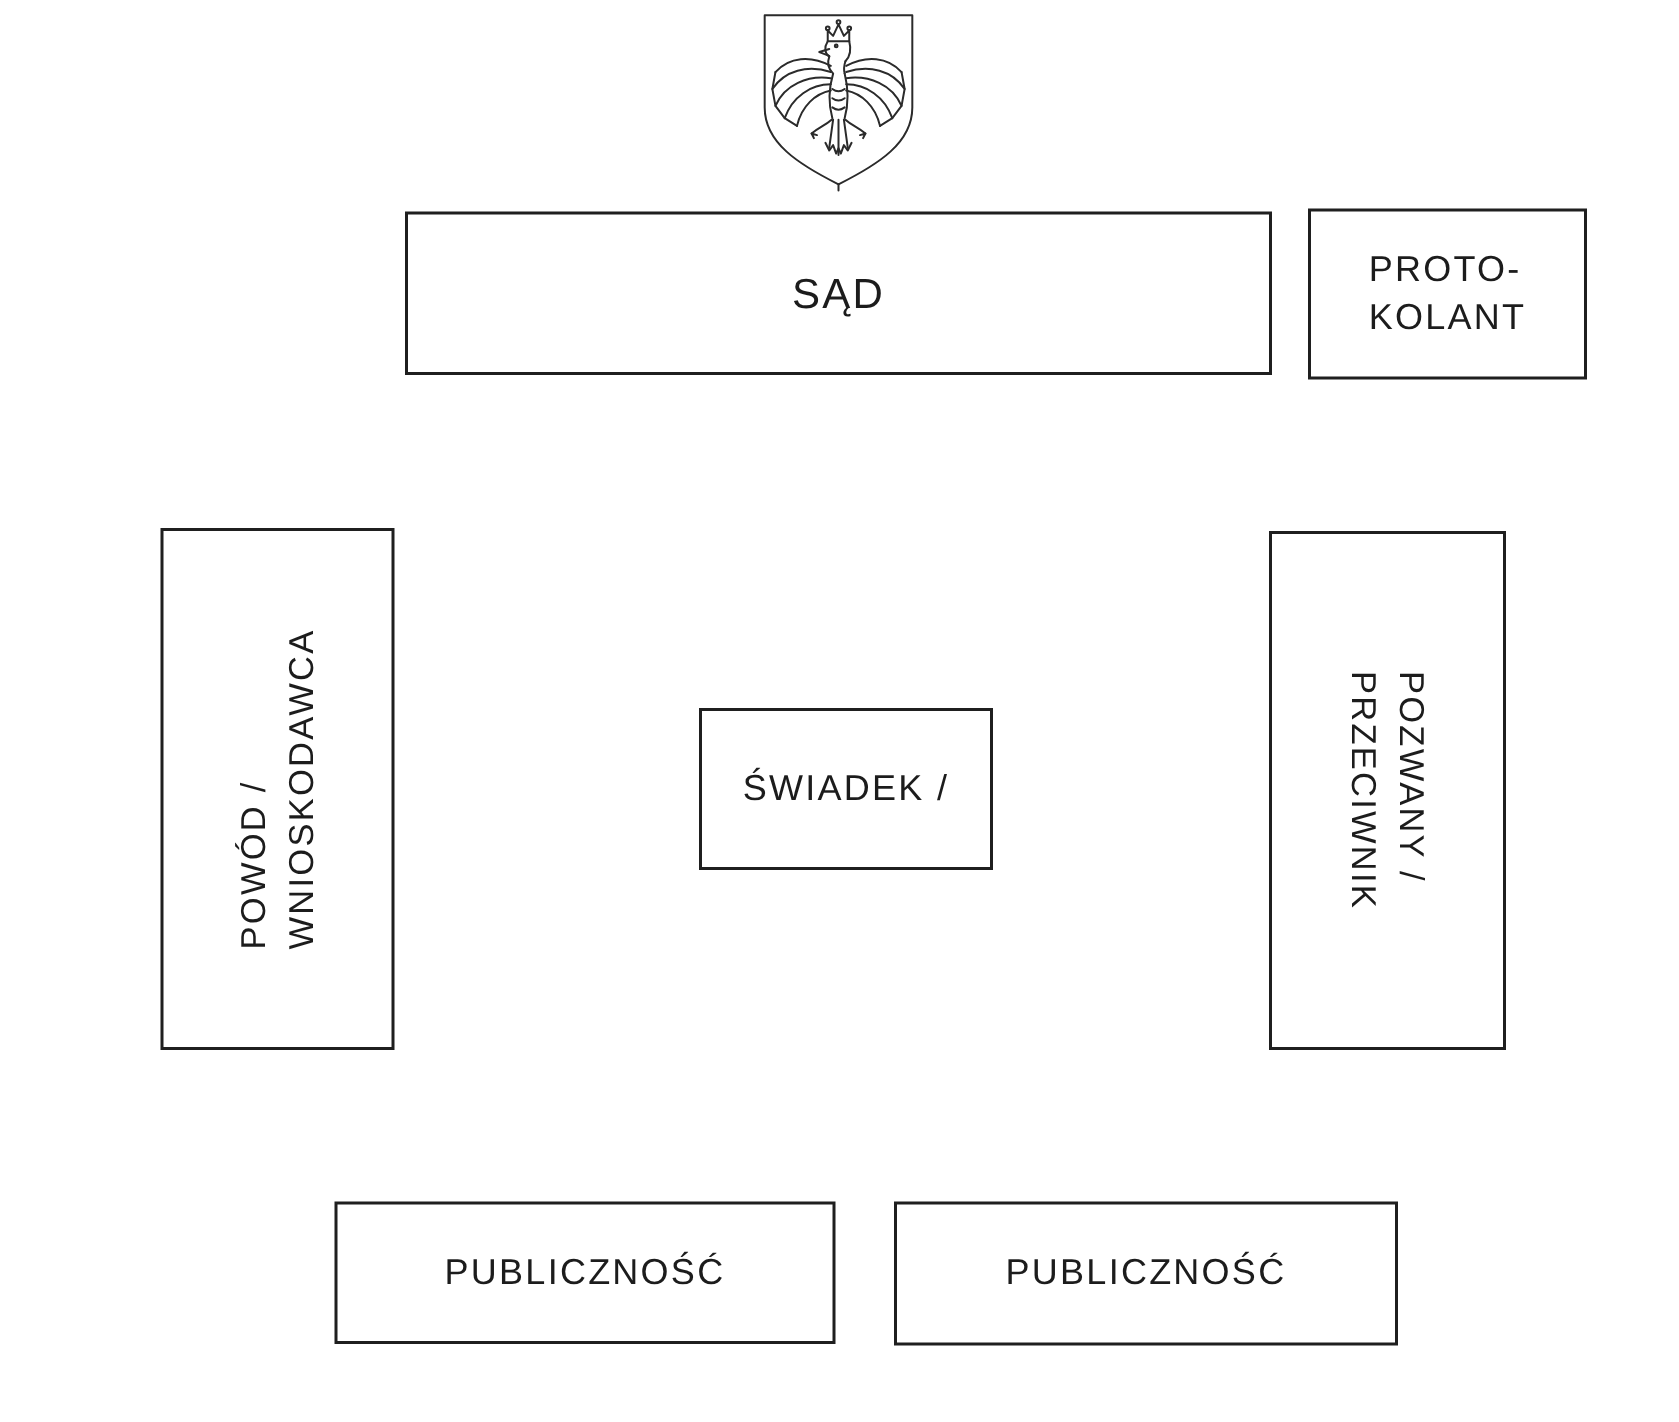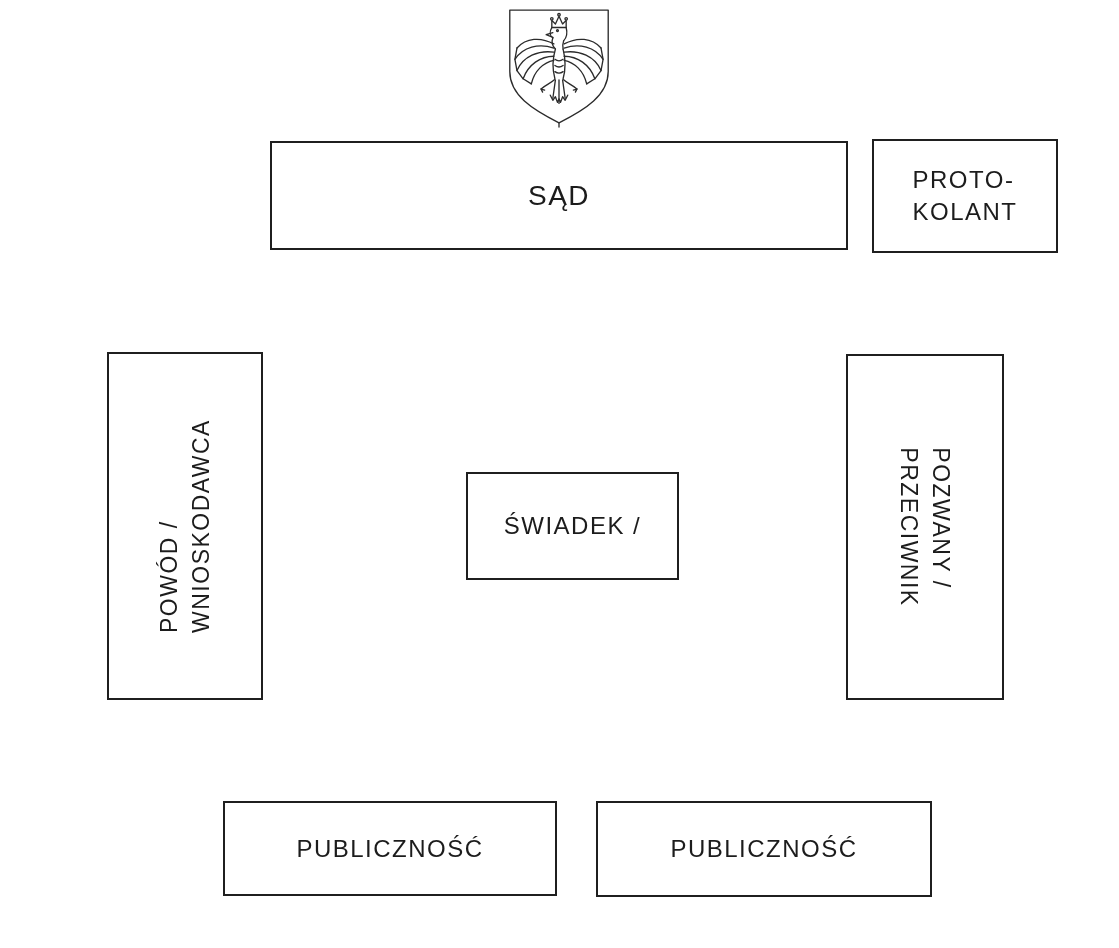--- a/index.html
+++ b/index.html
@@ -37,21 +37,21 @@
     position: absolute;
     top: 50%; left: 50%;
     white-space: nowrap;
     text-align: left;
     line-height: 1.4;
   }
   .rot-ccw { transform: translate(-50%, -50%) rotate(-90deg); }
   .rot-cw  { transform: translate(-50%, -50%) rotate(90deg); }
 
   
-  .witness-box { left: 466px; top: 472px; width: 213px; height: 108px; font-size: 24px; }
+  .witness-box { left: 466px; top: 472px; width: 196px; height: 108px; font-size: 24px; }
   .witness-box .two-line { text-align: left; line-height: 1.4; }
 
   
   .audience-left-box  { left: 223px; top: 801px; width: 334px; height: 95px; font-size: 24px; }
   .audience-right-box { left: 596px; top: 801px; width: 336px; height: 96px; font-size: 24px; }
 
   
   .emblem {
     position: absolute;
     left: 505px; top: 6px;

